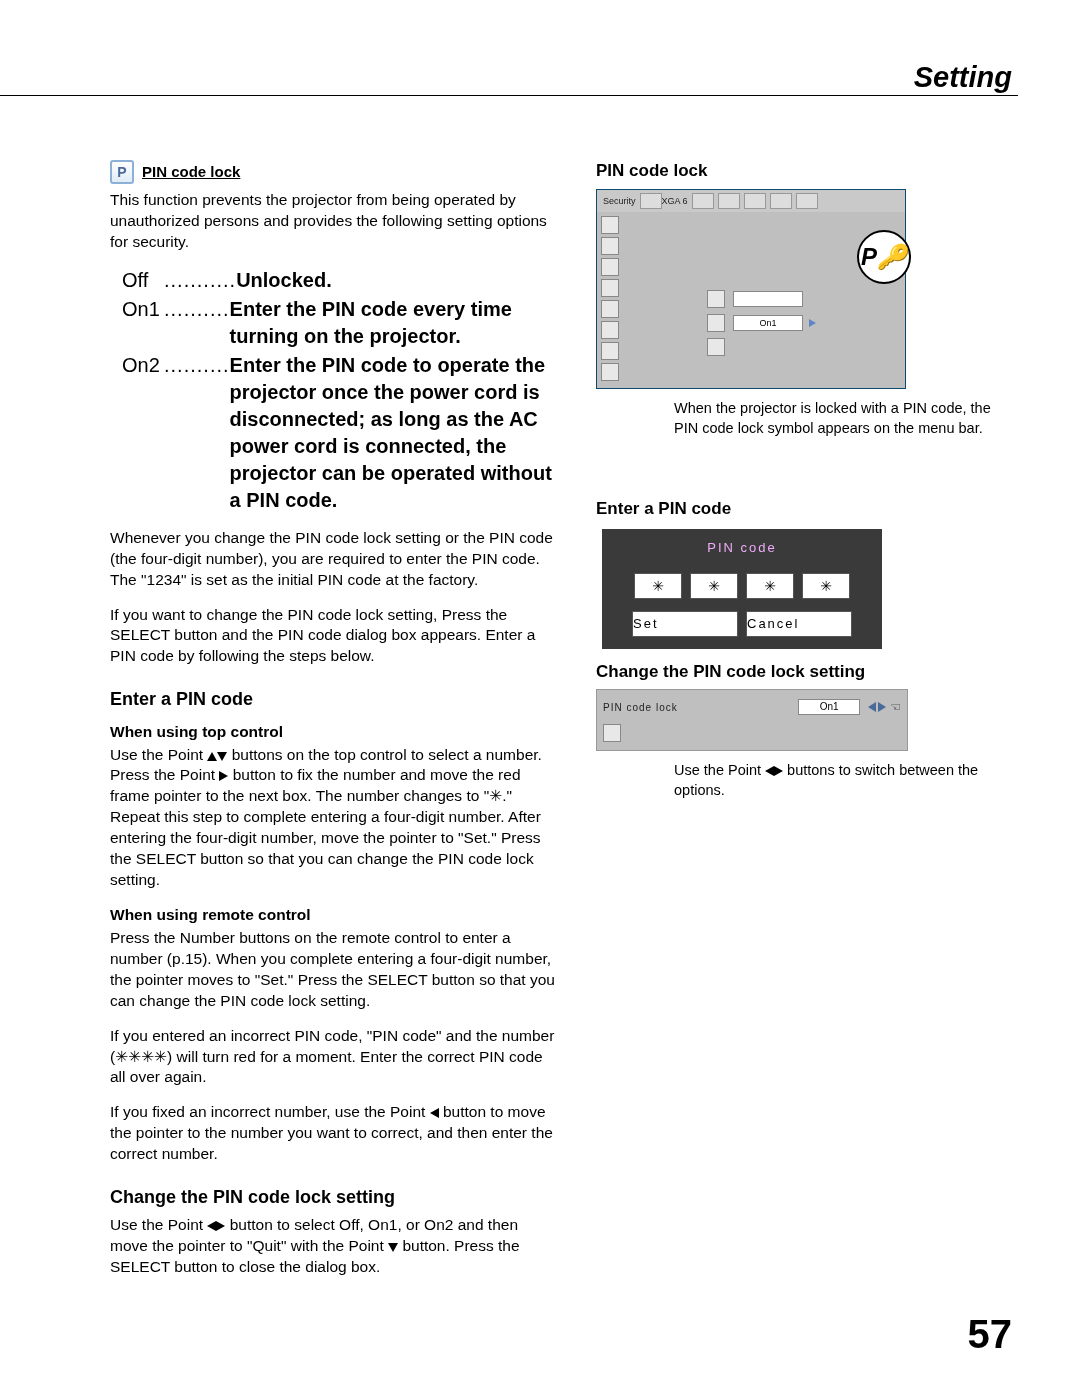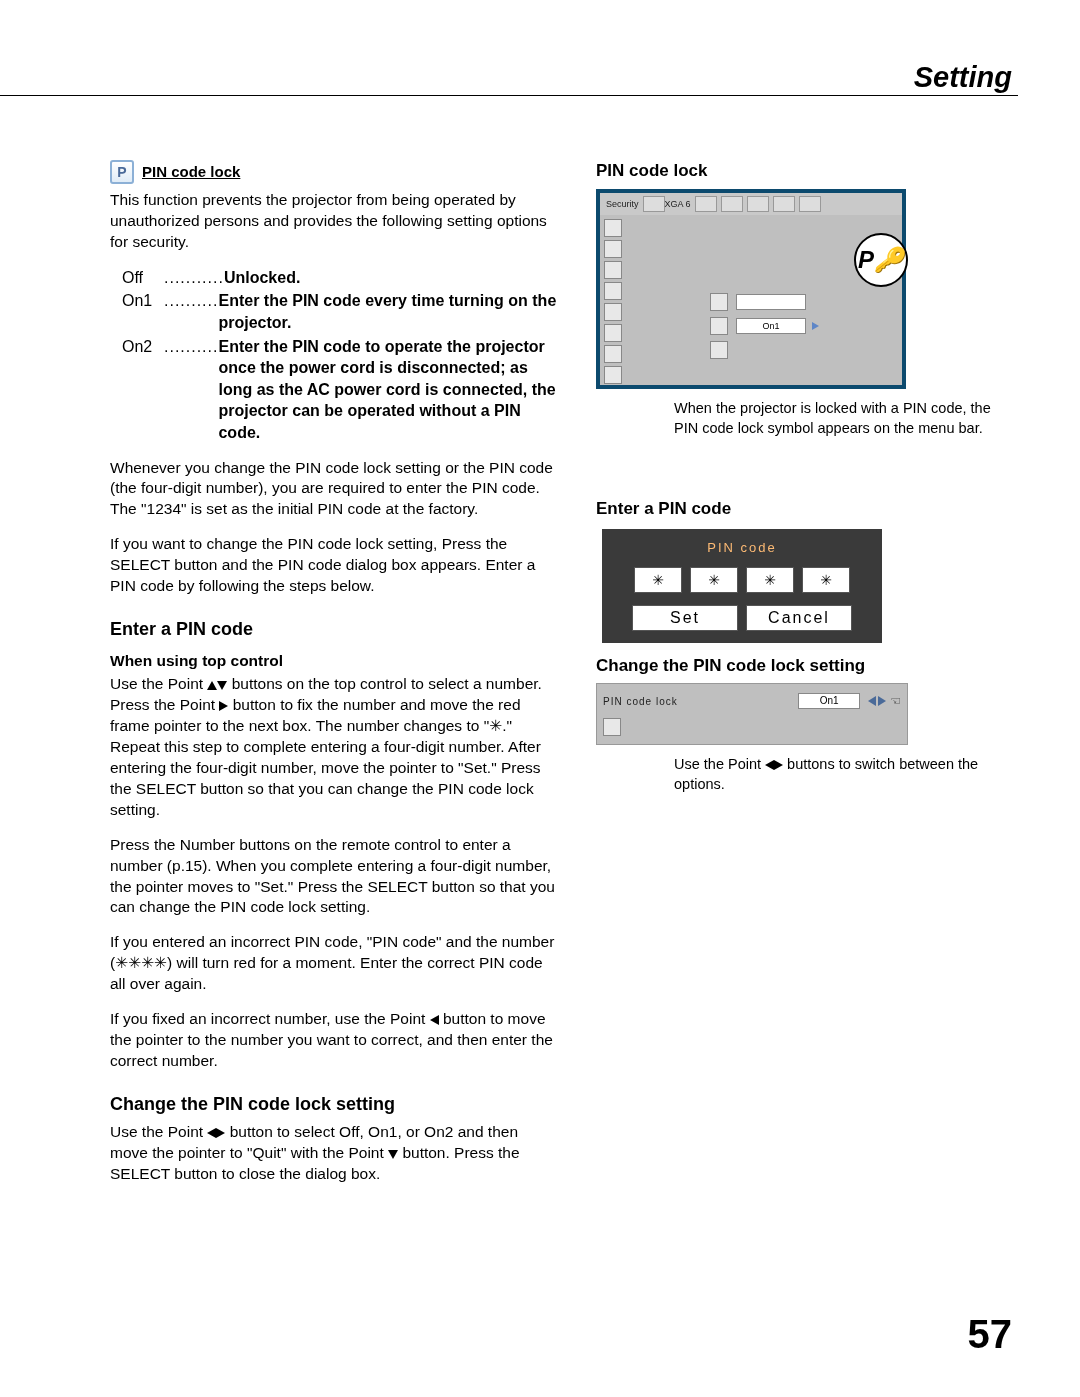--- a/index.html
+++ b/index.html
@@ -26,39 +26,39 @@
   .pin-hdr { display: flex; align-items: center; gap: 8px; margin-bottom: 6px; }
   .pin-icon {
     width: 24px; height: 24px; border: 2px solid #8cb0d6; border-radius: 3px;
     display: inline-flex; align-items: center; justify-content: center;
     font-size: 14px; font-weight: bold; color: #4a6a99;
     background: linear-gradient(#fff,#e0ecf7);
   }
   .pin-hdr .lbl { font-weight: bold; text-decoration: underline; font-size: 15px; }
 
   .para { margin-bottom: 14px; font-size: 15.5px; }
-  .opt-row { display: flex; margin-bottom: 2px; font-size: 16px; padding-left: 12px; }
+  .opt-row { display: flex; margin-bottom: 2px; font-size: 20px; padding-left: 12px; }
   .opt-key { width: 42px; flex: 0 0 42px; }
   .opt-dots { flex: 0 0 48px; letter-spacing: 1px; }
   .opt-val { flex: 1; font-weight: bold; }
   .opt-group { margin-bottom: 14px; }
 
   .h3 { font-weight: bold; font-size: 18px; margin-top: 20px; margin-bottom: 6px; }
   .h4 { font-weight: bold; font-size: 15.5px; margin-top: 10px; margin-bottom: 2px; }
 
   .tri { display:inline-block; width:0; height:0; vertical-align: -1px; }
   .tri-up { border-left:5px solid transparent; border-right:5px solid transparent; border-bottom:9px solid #000;}
   .tri-dn { border-left:5px solid transparent; border-right:5px solid transparent; border-top:9px solid #000;}
   .tri-lf { border-top:5px solid transparent; border-bottom:5px solid transparent; border-right:9px solid #000;}
   .tri-rt { border-top:5px solid transparent; border-bottom:5px solid transparent; border-left:9px solid #000;}
 
   
   .r-h { font-weight: bold; font-size: 17px; margin-bottom: 6px; }
   .osd1 {
-    width: 310px; height: 200px; background: #bfbfbf; border: 4px solid #0c4a6e;
+    width: 310px; height: 200px; background: #bfbfbf; border: 1px solid #0c4a6e;
     position: relative; margin-bottom: 10px;
   }
   .osd1-top { position: absolute; left:0; right:0; top:0; height:22px; background:#c9c9c9; display:flex; align-items:center; }
   .osd1-top .sec { font-size:9px; margin-left:6px; color:#222;}
   .osd1-top .chip { width:22px; height:16px; background:#ddd; border:1px solid #999; margin-left:4px;}
   .osd1-top .xga { font-size:9px; margin-left:0; color:#222;}
   .osd1-left { position:absolute; left:4px; top:26px; width:20px; }
   .osd1-left .ic { width:18px; height:18px; border:1px solid #888; background:#e8e8e8; margin-bottom:3px;}
   .osd1-k { position:absolute; left:110px; top:100px; width:140px; }
   .osd1-k .row { display:flex; align-items:center; margin-bottom:6px; }
@@ -66,25 +66,25 @@
   .osd1-k .sel { width:70px; height:16px; background:#fff; border:1px solid #888; font-size:9px; text-align:center; line-height:14px;}
   .osd1-k .ptr { width:0;height:0;border-top:4px solid transparent;border-bottom:4px solid transparent;border-left:7px solid #5e86c7; margin-left:6px;}
   .osd1-badge {
     position:absolute; right:-6px; top:40px; width:54px; height:54px; border-radius:50%;
     background:#fff; border:2px solid #000; display:flex; align-items:center; justify-content:center;
     font-size:24px; font-weight:bold; font-style:italic;
   }
   .note { font-size: 14.5px; margin-left: 78px; line-height:1.35; }
 
   .pin-dialog { width: 280px; background:#3a3a3a; padding:10px 0 12px; margin: 8px 0 12px 6px; }
-  .pin-dialog .ttl { color:#fdba74; text-align:center; font-size:13px; letter-spacing:2px; margin-bottom:10px;}
+  .pin-dialog .ttl { color:#f0abfc; text-align:center; font-size:13px; letter-spacing:2px; margin-bottom:16px;}
   .pin-dialog .cells { display:flex; justify-content:center; gap:8px; margin-bottom:12px;}
   .pin-dialog .cell { width:48px; height:26px; background:#fff; border:1px solid #555; text-align:center; font-size:14px; line-height:24px; }
   .pin-dialog .btns { display:flex; justify-content:center; gap:8px; }
-  .pin-dialog .btn { width:106px; height:26px; background:#fff; border:1px solid #555; text-align:center; font-size:16px; line-height:24px; letter-spacing:2px;}
+  .pin-dialog .btn { width:106px; height:26px; background:#fff; border:1px solid #555; font-size:13px; line-height:24px; letter-spacing:2px;}
 
   .arrow-block { display:flex; align-items:flex-start; gap:14px; margin-left:10px; margin-bottom:18px;}
   .big-arrow { width:56px; height:64px; position:relative; }
   .big-arrow .stem { position:absolute; left:16px; top:0; width:24px; height:34px; background:#000;}
   .big-arrow .head { position:absolute; left:0; top:32px; width:0; height:0;
     border-left:28px solid transparent; border-right:28px solid transparent; border-top:30px solid #000;}
   .arrow-note { font-size:14.5px; flex:1; }
 
   .osd2 { width:312px; background:#bfbfbf; border:1px solid #999; padding:6px 6px 8px; margin-bottom:10px;}
   .osd2 .row { display:flex; align-items:center; height:22px; }
@@ -136,20 +136,21 @@
       <p class="para">Whenever you change the PIN code lock setting or the PIN code (the four-digit number), you are required to enter the PIN code. The "1234" is set as the initial PIN code at the factory.</p>
       <p class="para">If you want to change the PIN code lock setting, Press the SELECT button and the PIN code dialog box appears. Enter a PIN code by following the steps below.</p>
 
       <div class="h3">Enter a PIN code</div>
 
       <div class="h4">When using top control</div>
       <p class="para">
         <span>Use the Point </span><span class="tri tri-up"></span><span class="tri tri-dn"></span><span> buttons on the top control to select a number. Press the Point </span><span class="tri tri-rt"></span><span> button to fix the number and move the red frame pointer to the next box. The number changes to "✳." Repeat this step to complete entering a four-digit number. After entering the four-digit number, move the pointer to "Set." Press the SELECT button so that you can change the PIN code lock setting.</span>
       </p>
 
+      <div class="h4">When using remote control</div>
       <p class="para">Press the Number buttons on the remote control to enter a number (p.15). When you complete entering a four-digit number, the pointer moves to "Set." Press the SELECT button so that you can change the PIN code lock setting.</p>
 
       <p class="para">If you entered an incorrect PIN code, "PIN code" and the number (✳✳✳✳) will turn red for a moment. Enter the correct PIN code all over again.</p>
 
       <p class="para">
         <span>If you fixed an incorrect number, use the Point </span><span class="tri tri-lf"></span><span> button to move the pointer to the number you want to correct, and then enter the correct number.</span>
       </p>
 
       <div class="h3">Change the PIN code lock setting</div>
       <p class="para">

